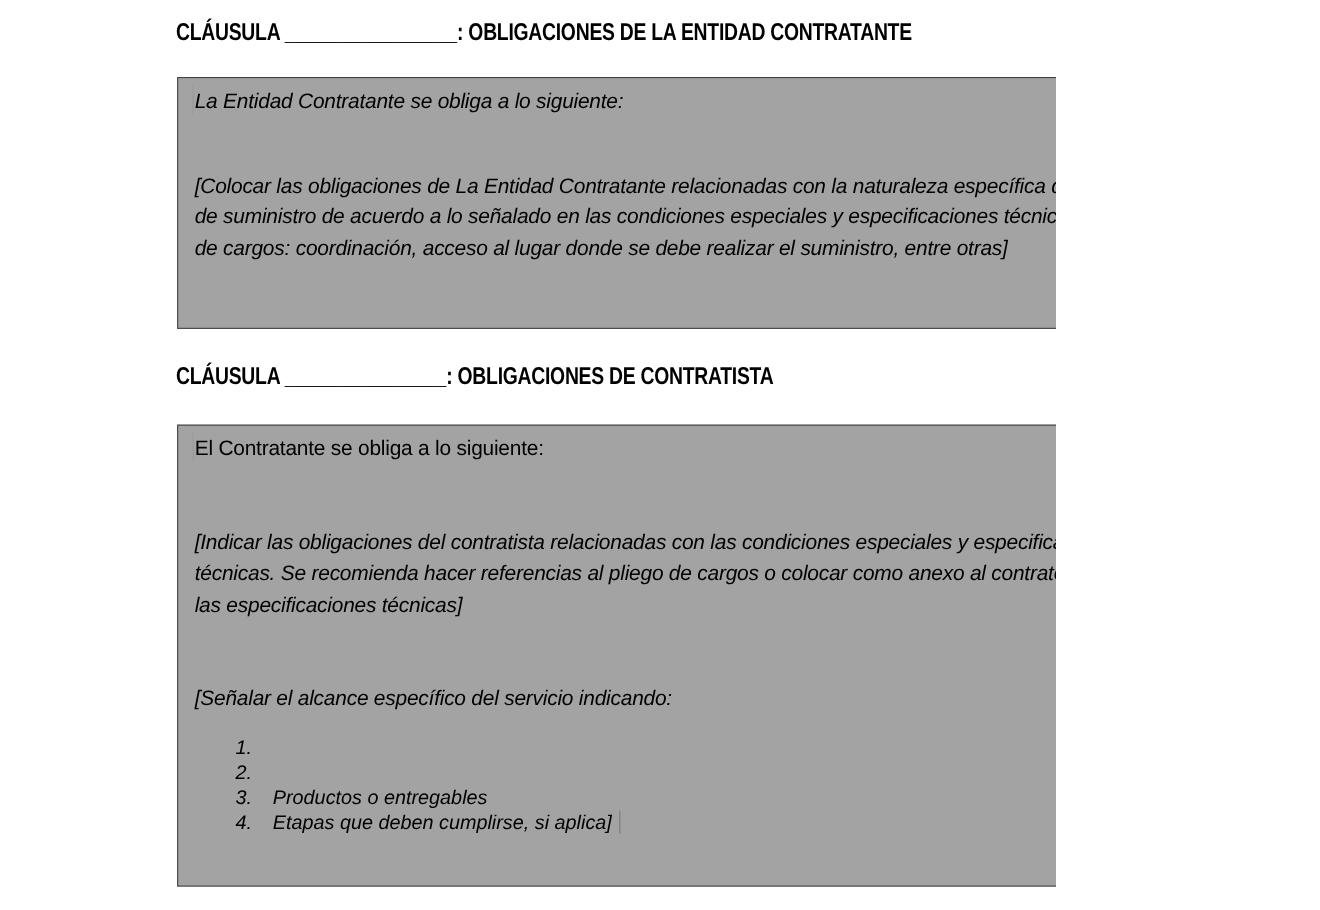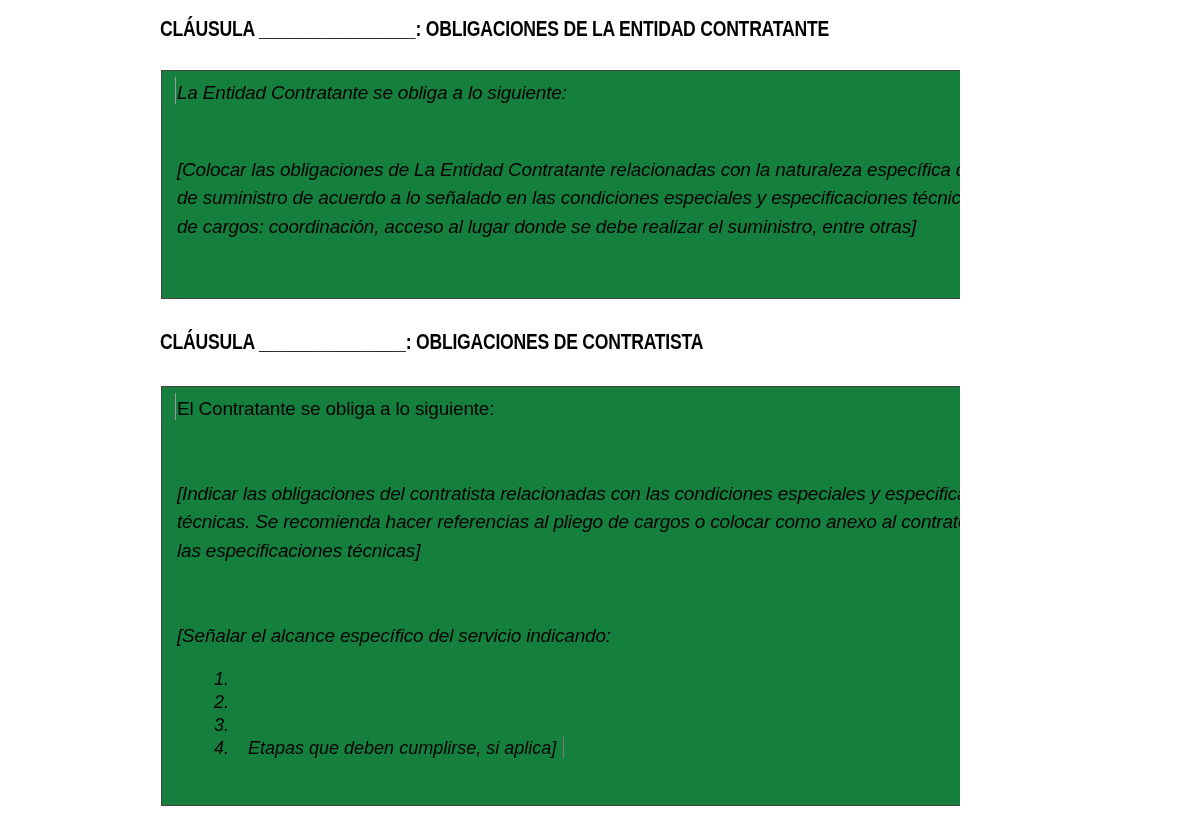--- a/index.html
+++ b/index.html
@@ -24,21 +24,21 @@
   }
   #heading1 { top: 16px; }
   #heading2 { top: 329px; }
   .heading .blank { letter-spacing: 0; }
   .tbox {
     position: absolute;
     left: 161px;
     width: 927px;
     box-sizing: border-box;
     border: 1.5px solid #444444;
-    background: #15803d;
+    background: #a3a3a3;
   }
   #box1 { top: 70px;  height: 229px; }
   #box2 { top: 386px; height: 420px; }
   .tbox-inner { padding: 8px 15px 0 15px; position: relative; }
   .para {
     font-size: 19px;
     line-height: 28.5px;
     letter-spacing: -0.2px;
     margin: 0;
     max-width: 900px;
@@ -103,20 +103,21 @@
 
       <div class="num-list">
         <div class="list-item">
           <span class="list-num">1.</span>
         </div>
         <div class="list-item">
           <span class="list-num">2.</span>
         </div>
         <div class="list-item">
           <span class="list-num">3.</span>
+          <span class="list-text">Productos o entregables</span>
         </div>
         <div class="list-item">
           <span class="list-num">4.</span>
           <span class="list-text"><span>Etapas que deben cumplirse, si aplica]</span><span class="inline-caret"></span></span>
         </div>
       </div>
     </div>
   </div>
 
 </div>

